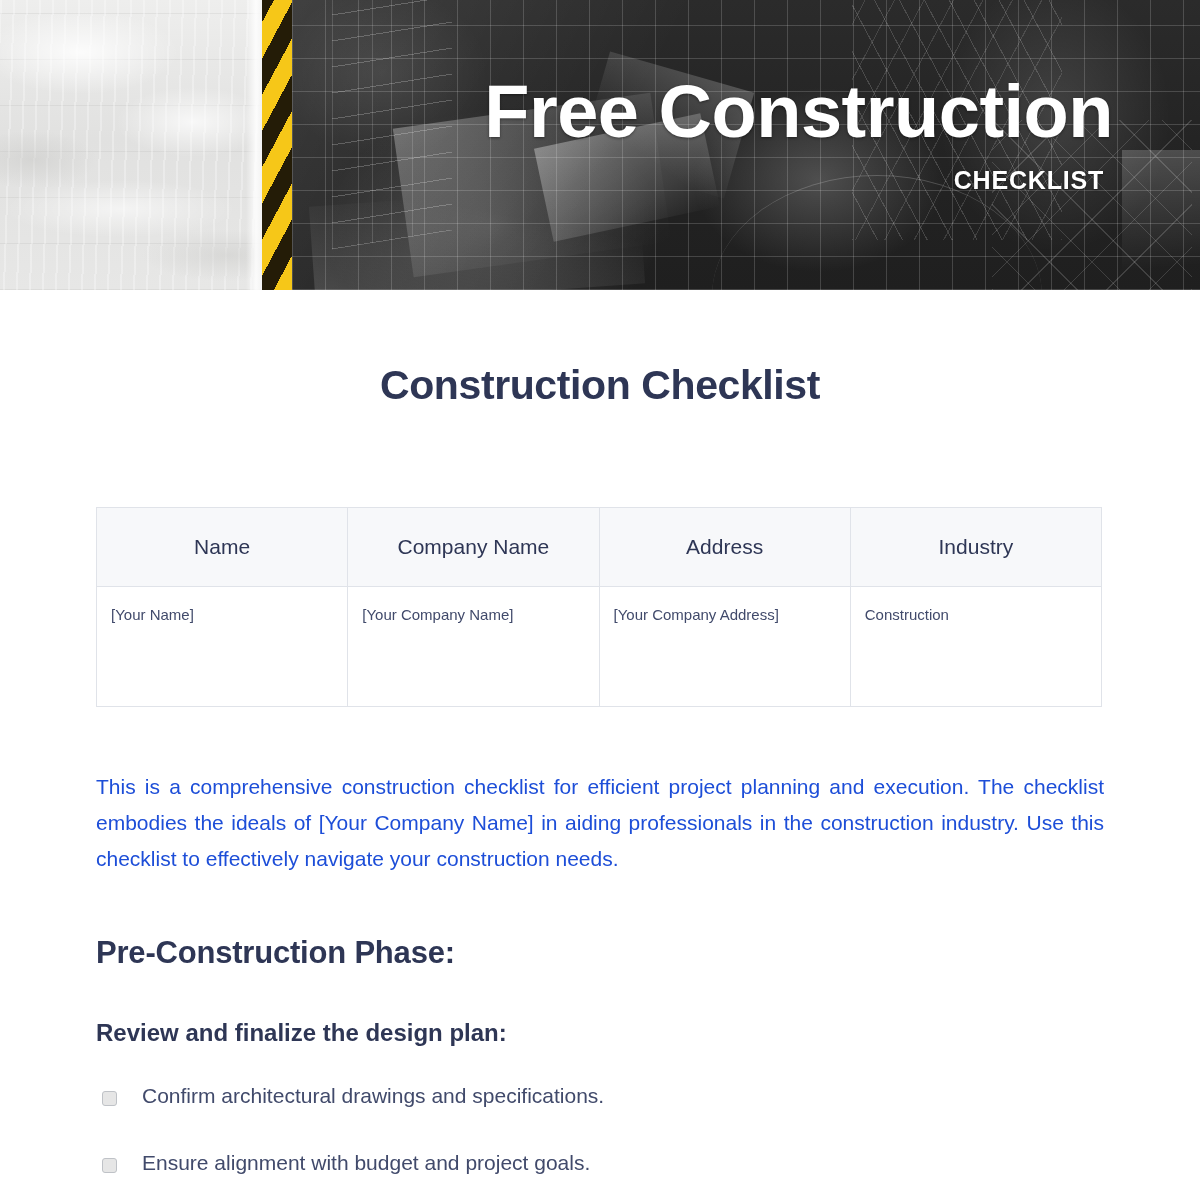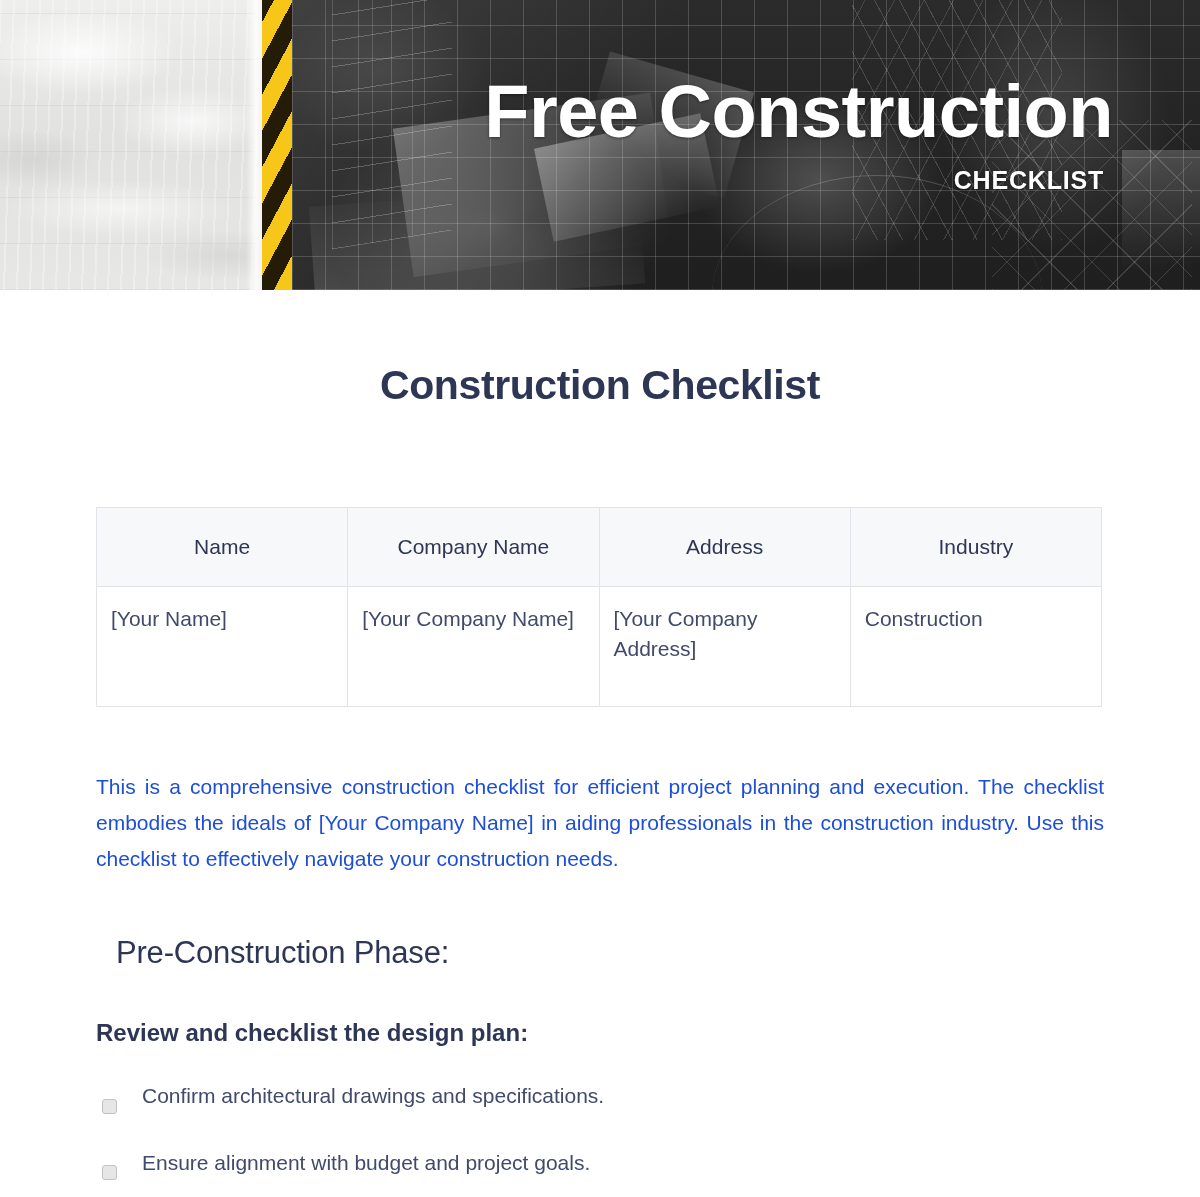--- a/index.html
+++ b/index.html
@@ -181,60 +181,59 @@
     height: 76px;
     text-align: center;
     vertical-align: middle;
     font-size: 21px;
     font-weight: 400;
     color: #2e3655;
   }
   .info-table td {
     height: 102px;
     padding: 17px 14px 0 14px;
-    font-size: 21px;
+    font-size: 15px;
     font-weight: 400;
     line-height: 1.43;
     color: #414a6b;
   }
 
   .intro {
     margin-top: 62px;
     font-size: 21px;
     line-height: 1.72;
     color: #1d4ed8;
     text-align: justify;
   }
 
   .phase-heading {
     margin-top: 58px;
     margin-bottom: 0;
     font-size: 31px;
-    font-weight: 400;
+    font-weight: 700;
     color: #2e3655;
     letter-spacing: -0.2px;
-    margin-left: 20px;
   }
 
   .sub-heading {
     margin-top: 48px;
     margin-bottom: 0;
     font-size: 24px;
     font-weight: 700;
     color: #2e3655;
   }
 
   .checklist {
     list-style: none;
     margin: 22px 0 0 0;
     padding: 0;
   }
   .check-item {
     display: flex;
-    align-items: flex-end;
+    align-items: center;
     margin-bottom: 8px;
     margin-top: 31px;
   }
   .check-box {
     flex: 0 0 auto;
     width: 15px;
     height: 15px;
     margin: 6px 25px 0 6px;
     border: 1px solid #bfc2c7;
     border-radius: 3px;
@@ -293,21 +292,21 @@
           <td>[Your Company Address]</td>
           <td>Construction</td>
         </tr>
       </tbody>
     </table>
 
     <p class="intro">This is a comprehensive construction checklist for efficient project planning and execution. The checklist embodies the ideals of [Your Company Name] in aiding professionals in the construction industry. Use this checklist to effectively navigate your construction needs.</p>
 
     <h2 class="phase-heading">Pre-Construction Phase:</h2>
 
-    <h3 class="sub-heading">Review and checklist the design plan:</h3>
+    <h3 class="sub-heading">Review and finalize the design plan:</h3>
 
     <ul class="checklist">
       <li class="check-item">
         <span class="check-box"></span>
         <span class="check-label">Confirm architectural drawings and specifications.</span>
       </li>
       <li class="check-item">
         <span class="check-box"></span>
         <span class="check-label">Ensure alignment with budget and project goals.</span>
       </li>

